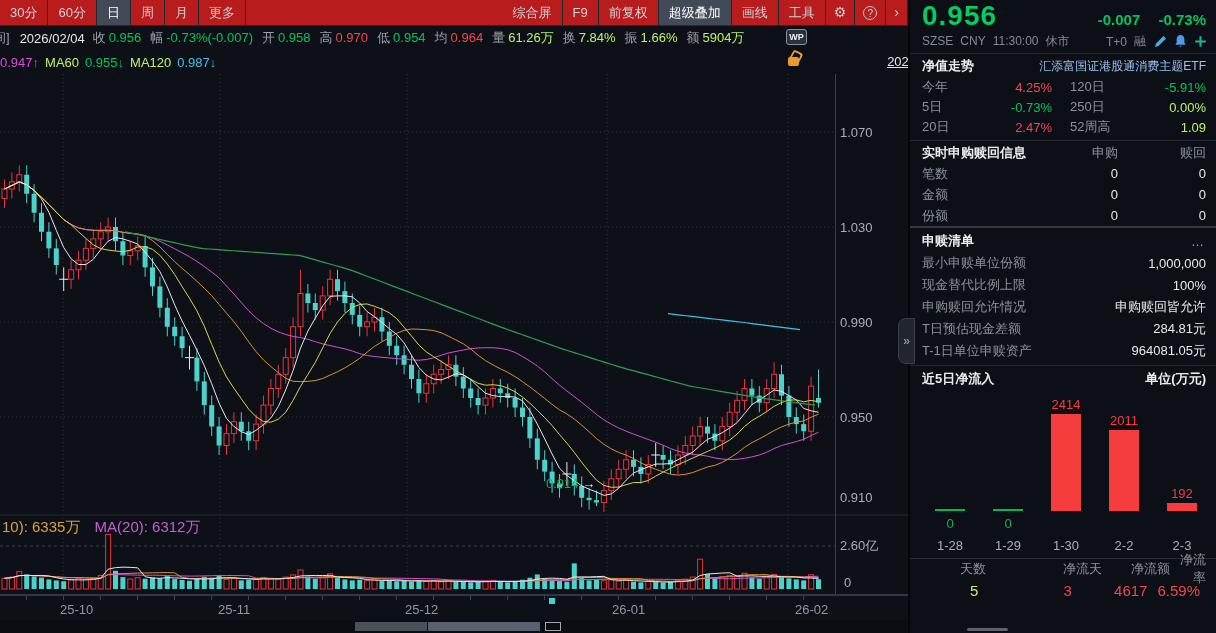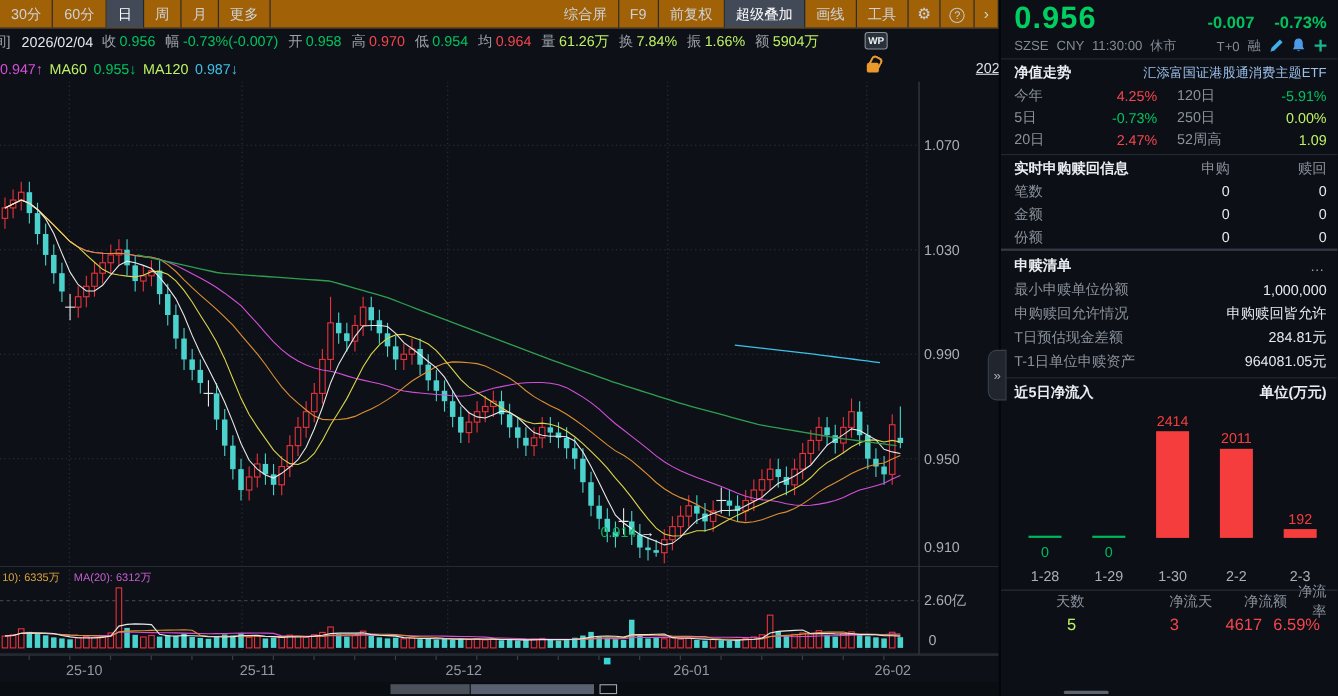--- a/index.html
+++ b/index.html
@@ -1,21 +1,21 @@
 <!DOCTYPE html>
 <html><head>
 <meta charset="utf-8">
 <style>
 * { margin:0; padding:0; box-sizing:border-box; }
 html,body { width:1216px; height:633px; overflow:hidden; background:#0d1117;
   font-family:"Liberation Sans", sans-serif; color:#c8ccd2; }
 
 
 #toolbar { position:absolute; left:0; top:0; width:908px; height:26px;
-  background:#a16207; border-bottom:1px solid #262b33; display:flex; align-items:stretch; font-size:13px; }
+  background:#b91c1c; border-bottom:1px solid #262b33; display:flex; align-items:stretch; font-size:13px; }
 .tab { padding:0 10px; line-height:25px; color:#cdd2d9; border-right:1px solid #222731; cursor:default; white-space:nowrap; }
 .tab.active { background:#424957; color:#ffffff; }
 .tab.icon-tab { padding:0 8px; font-size:14px; }
 #toolbar .spacer { flex:1; border:none; }
 
 #infobar { position:absolute; left:0; top:26px; width:908px; height:24px;
   display:flex; align-items:center; font-size:13px; color:#9aa0a8; white-space:nowrap; }
 #infobar .prefix { margin-left:-7px; color:#9aa0a8; }
 #infobar .date { color:#e3e7ec; margin:0 8px 0 10px; }
 .fld { margin-right:9px; }
@@ -31,21 +31,21 @@
 #mabar span { margin-right:6px; }
 #range-label { position:absolute; right:153px; top:53px; font-size:13px; color:#dfe3e8;
   text-decoration:underline; }
 #range-caret { position:absolute; right:136px; top:54px; color:#c8ccd2; font-size:11px; }
 #lock-icon { position:absolute; left:788px; top:57px; width:11px; height:9px; background:#e89a2c; border-radius:2px; }
 #lock-icon::before { content:""; position:absolute; left:3px; top:-6px; width:7px; height:8px;
   border:2px solid #e89a2c; border-bottom:none; border-radius:4px 4px 0 0; transform:rotate(28deg); }
 
 #chart-wrap { position:absolute; left:0; top:74px; width:908px; height:521px; }
 .ylabel { position:absolute; left:840px; font-size:13px; color:#a9aeb6; transform:translateY(-50%); }
-#vol-ma-labels { position:absolute; left:2px; top:444px; font-size:10px; white-space:nowrap; }
+#vol-ma-labels { position:absolute; left:2px; top:444px; font-size:15px; white-space:nowrap; }
 #vol-ma-labels .l1 { color:#d8a13f; margin-right:10px; }
 #vol-ma-labels .l2 { color:#c55fd0; }
 #annotation { position:absolute; left:546px; top:402px; font-size:13px; white-space:nowrap; }
 #annotation .a-val { color:#0db35e; }
 #annotation .a-arrow { color:#e8ecf0; }
 
 #xaxis { position:absolute; left:0; top:595px; width:908px; height:25px; border-top:1px solid #323842; }
 .xtick { position:absolute; top:0; width:1px; height:4px; background:#3a414d; }
 .xlab { position:absolute; top:6px; font-size:13px; color:#9298a2; }
 #event-marker { position:absolute; left:549px; top:2px; width:6px; height:6px; background:#3bd4d6; }
@@ -652,20 +652,24 @@
   <div class="sec-head" style="padding-top:4px">
     <span class="sec-title">申赎清单</span>
     <span class="more-dots">…</span>
   </div>
   <div id="list-rows">
       <div class="ls-row">
         <span class="lab">最小申赎单位份额</span>
         <span class="val">1,000,000</span>
       </div>
       <div class="ls-row">
+        <span class="lab">现金替代比例上限</span>
+        <span class="val">100%</span>
+      </div>
+      <div class="ls-row">
         <span class="lab">申购赎回允许情况</span>
         <span class="val">申购赎回皆允许</span>
       </div>
       <div class="ls-row">
         <span class="lab">T日预估现金差额</span>
         <span class="val">284.81元</span>
       </div>
       <div class="ls-row">
         <span class="lab">T-1日单位申赎资产</span>
         <span class="val">964081.05元</span>

